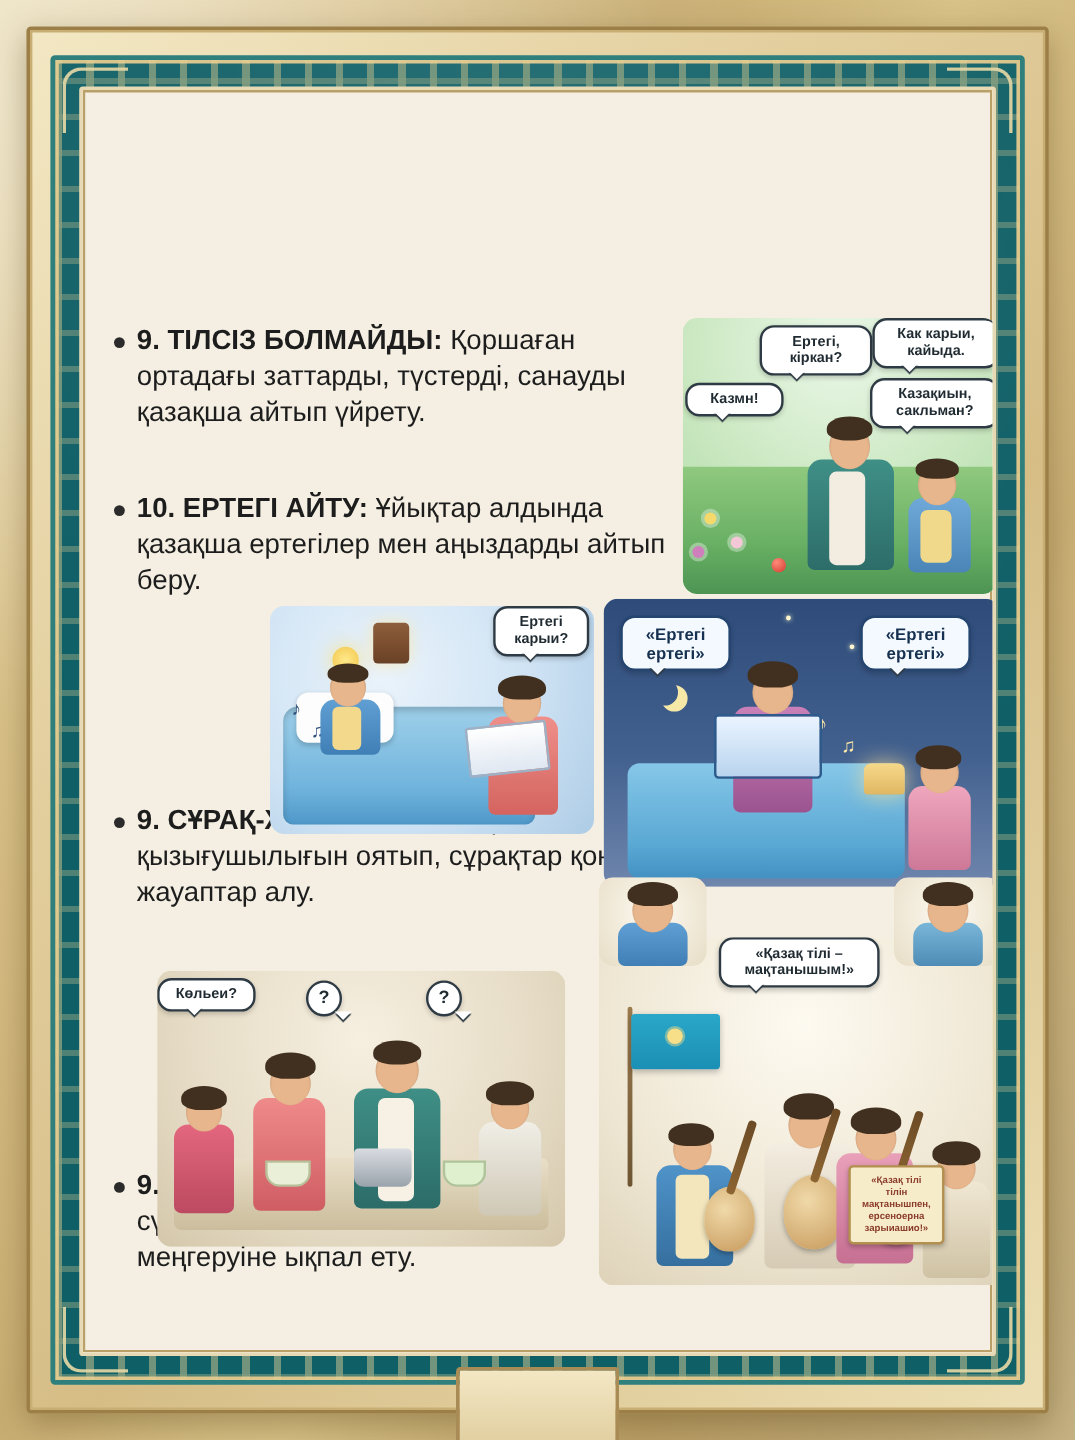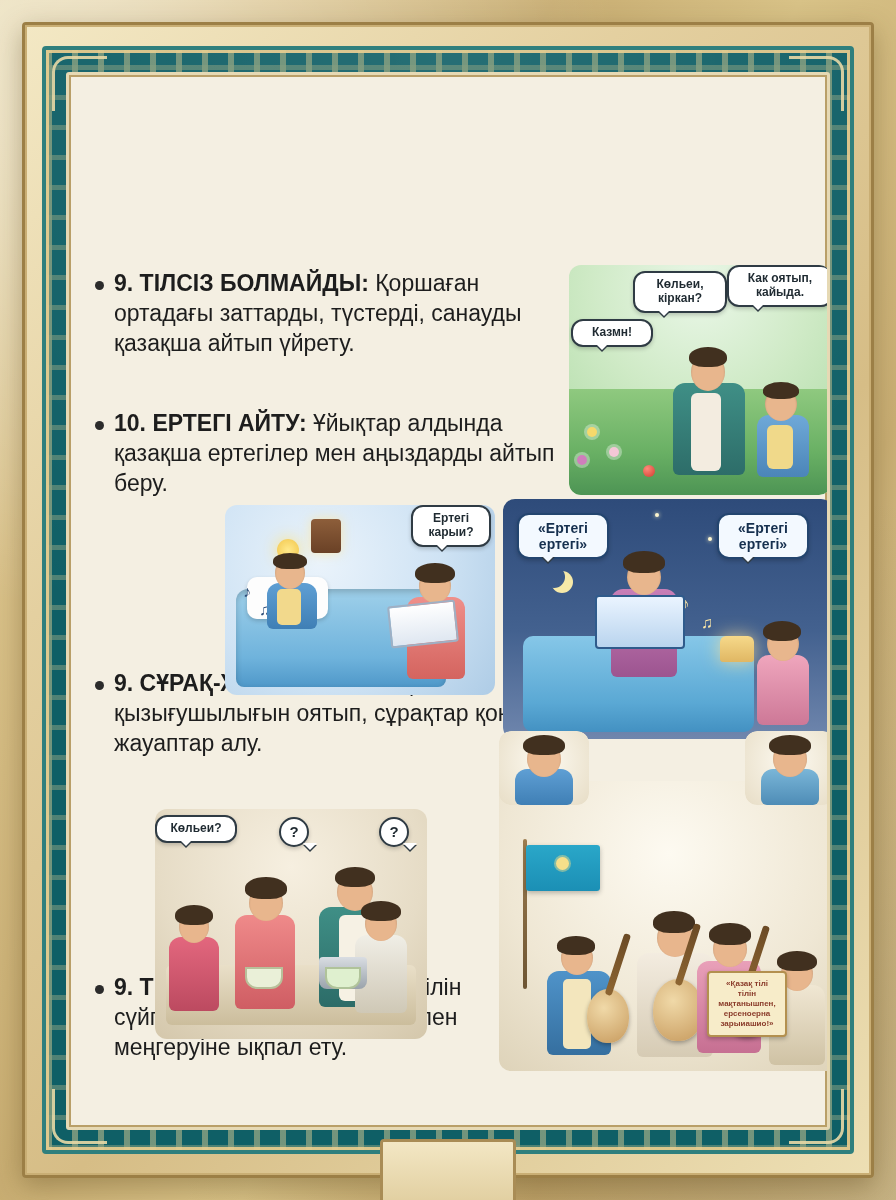--- a/index.html
+++ b/index.html
@@ -239,21 +239,21 @@
   }
   .lamp {
     position: absolute; right: 24%; bottom: 32%;
     width: 34px; height: 26px;
     background: linear-gradient(180deg, #f6d98a, #e0b763);
     border-radius: 6px 6px 3px 3px;
     box-shadow: 0 0 18px rgba(255,226,150,.75);
   }
 
   
-  .scene-4 { left: 86px; top: 548px; width: 272px; height: 230px; }
+  .scene-4 { left: 62px; top: 548px; width: 340px; height: 230px; }
   .kitchen {
     position: absolute; inset: 0;
     background: radial-gradient(circle at 50% 25%, #f6efe0 0%, #e6dcc6 60%, #d4c7ab 100%);
   }
   .counter {
     position: absolute; left: 4%; right: 4%; bottom: 6%; height: 26%;
     background: linear-gradient(180deg, #e9dfc8 0%, #cbbd9c 100%);
     border-radius: 6px;
   }
 
@@ -481,25 +481,27 @@
           <span class="hair" style="left:24px; bottom:108px; width:38px; height:20px;"></span>
         </div>
 
         <div class="person" style="left:182px; bottom:18px; width:64px; height:98px;">
           <span class="body" style="left:6px; bottom:0; width:52px; height:62px; background:linear-gradient(180deg,#6fa9d8,#4b85b8);"></span>
           <span class="body" style="left:16px; bottom:8px; width:26px; height:44px; background:#f0d98a; border-radius:6px;"></span>
           <span class="head" style="left:14px; bottom:56px; width:32px; height:34px;"></span>
           <span class="hair" style="left:12px; bottom:78px; width:36px; height:17px;"></span>
         </div>
 
-        <div class="bubble" style="left:64px; top:6px; width:74px;">Көльеи,
+        <div class="bubble" style="left:64px; top:6px; width:74px;">Ертегі,
 кіркан?</div>
-        <div class="bubble" style="left:158px; top:0px; width:86px;">Как оятып,
+        <div class="bubble" style="left:158px; top:0px; width:86px;">Как карыи,
 кайыда.</div>
         <div class="bubble" style="left:2px; top:54px; width:62px;">Казмн!</div>
+        <div class="bubble" style="left:156px; top:50px; width:88px;">Казақиын,
+сакльман?</div>
       </div>
 
       <div class="illus scene-2">
         <div class="room-blue"></div>
         <div class="bed"></div>
         <div class="pillow"></div>
 
         <span style="position:absolute; left:52px; top:34px; width:22px; height:22px; border-radius:50%; background:radial-gradient(circle,#ffe98a,#f2c64c); box-shadow:0 0 16px rgba(255,226,120,.9);"></span>
         <span style="position:absolute; left:86px; top:14px; width:30px; height:34px; border-radius:4px; background:linear-gradient(180deg,#8d5e3a,#6a4126); box-shadow:0 0 12px rgba(255,230,150,.7);"></span>
         <span class="note" style="left:18px; top:78px;">♪</span>
@@ -634,20 +636,22 @@
           <span class="body" style="left:8px; bottom:0; width:56px; height:80px; background:linear-gradient(180deg,#f0e7d3,#cfc2a4);"></span>
           <span class="head" style="left:20px; bottom:74px; width:32px; height:34px;"></span>
           <span class="hair" style="left:16px; bottom:94px; width:40px; height:20px;"></span>
         </div>
 
         <div class="scroll-note" style="right:52px; bottom:34px; width:62px;">«Қазақ тілі
 тілін
 мақтанышпен,
 ерсеноерна
 зарыиашио!»</div>
+        <div class="bubble" style="left:100px; top:0px; width:114px;">«Қазақ тілі –
+мақтанышым!»</div>
       </div>
 
       <div class="illus" style="left:430px; top:470px; width:90px; height:74px;">
         <span style="position:absolute; inset:0; background:radial-gradient(circle at 50% 40%, #fdfaf1, #e7ddc6); border-radius:12px;"></span>
         <span class="body" style="left:16px; bottom:0; width:58px; height:36px; background:linear-gradient(180deg,#5f9fd4,#3f7fb5);"></span>
         <span class="head" style="left:28px; bottom:28px; width:34px; height:36px;"></span>
         <span class="hair" style="left:24px; bottom:50px; width:42px; height:20px;"></span>
       </div>
 
       <div class="illus" style="left:676px; top:470px; width:90px; height:74px;">

